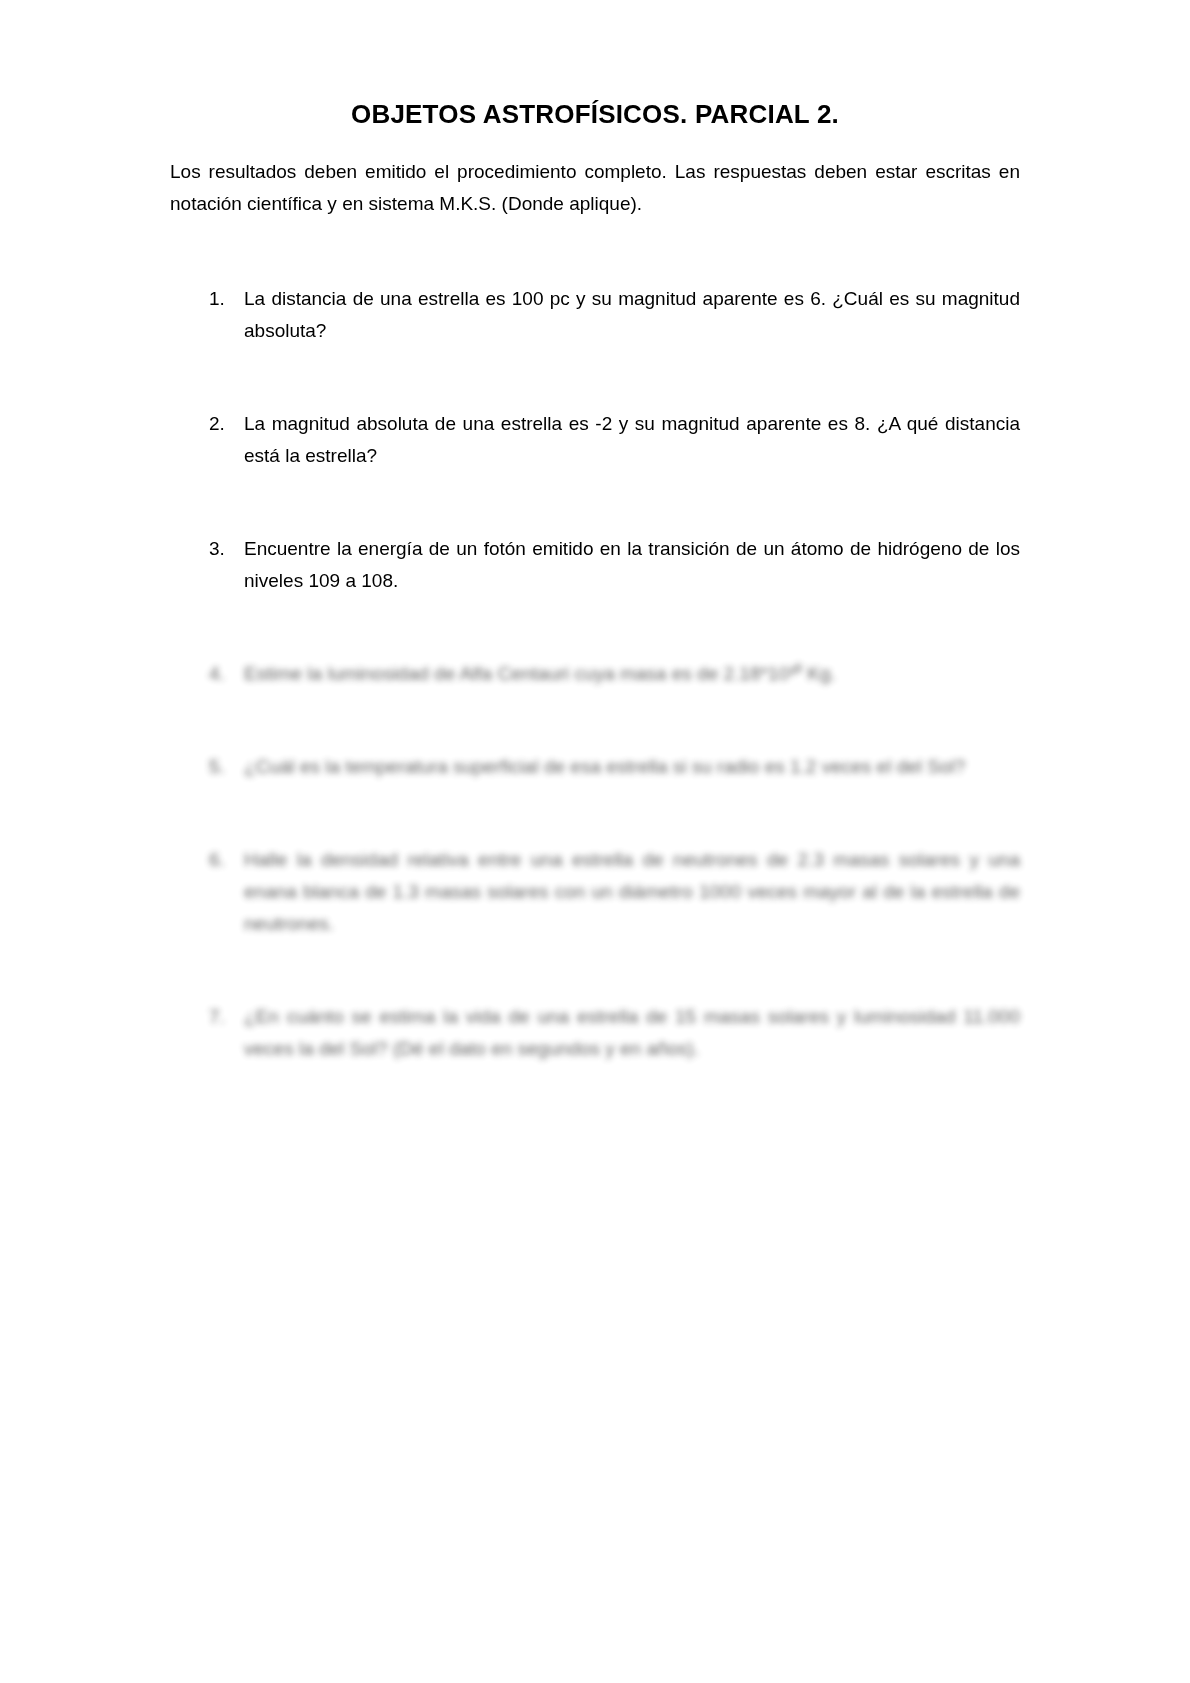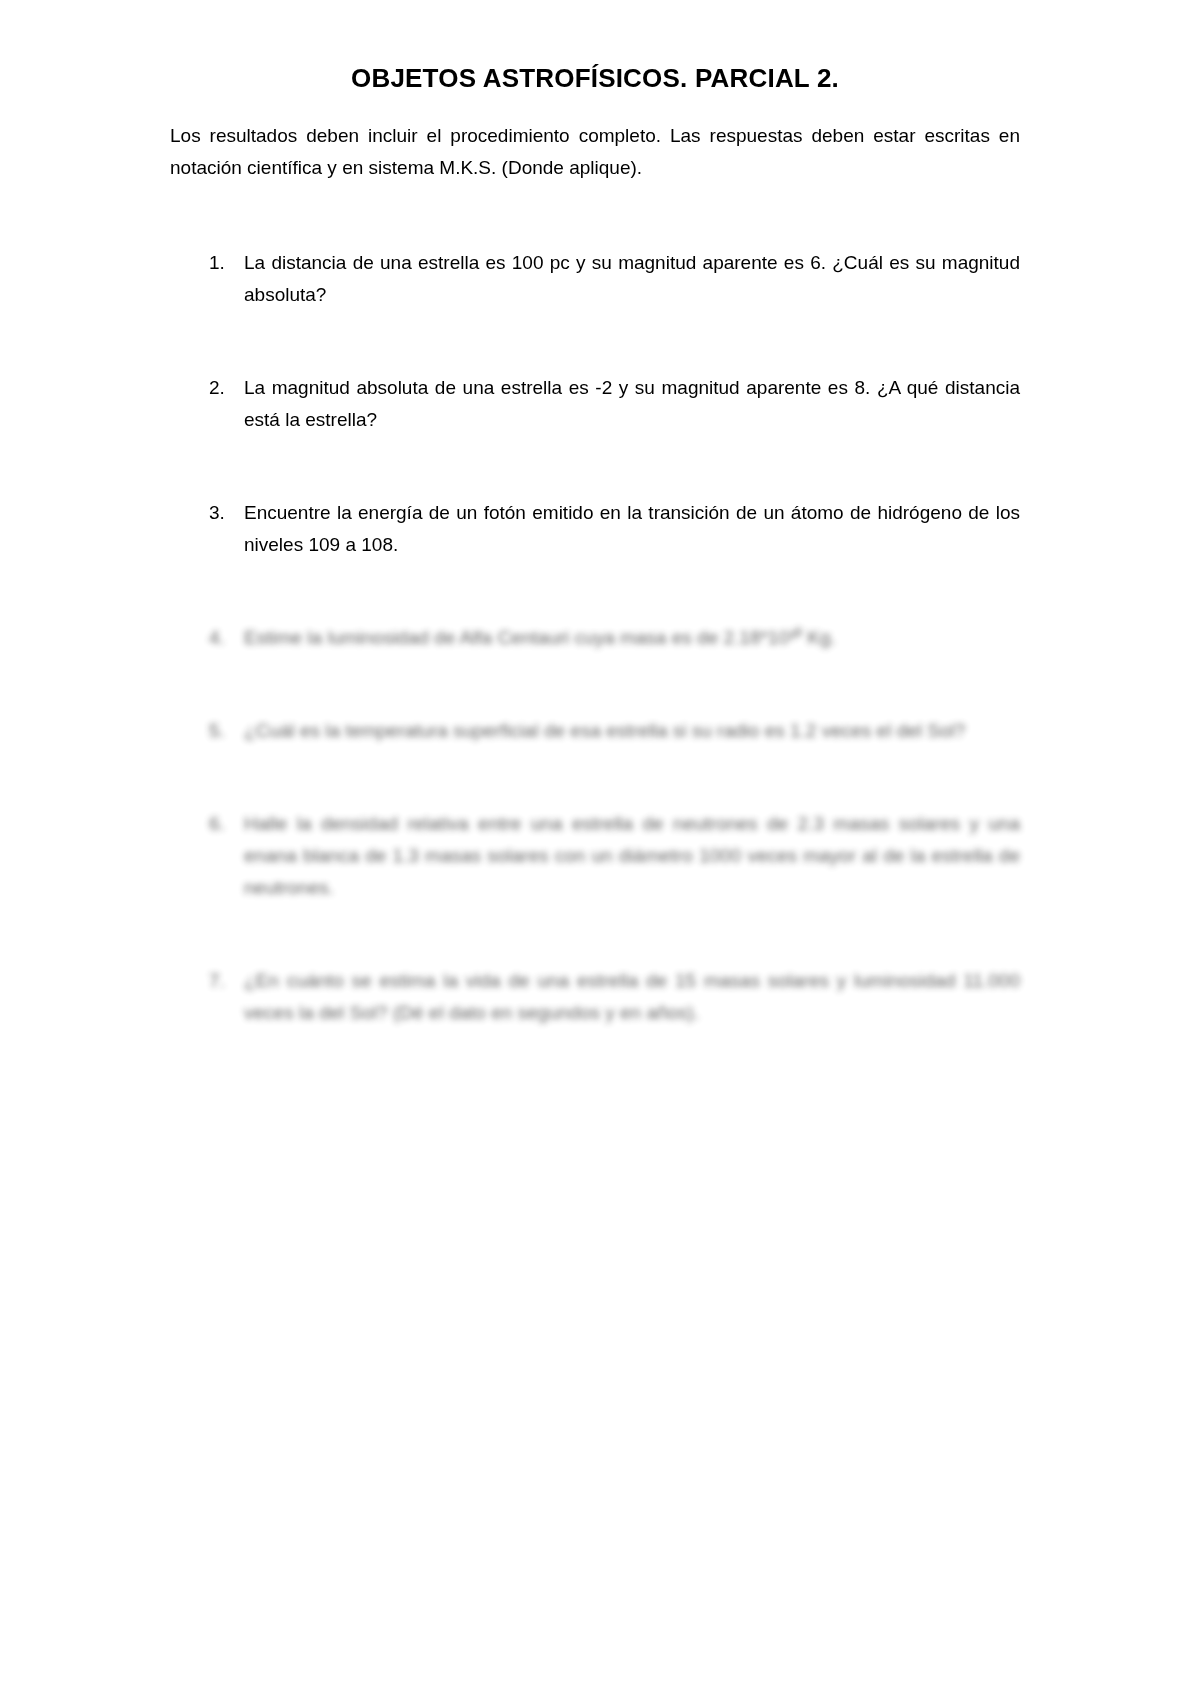--- a/index.html
+++ b/index.html
@@ -11,21 +11,21 @@
     width: 1190px;
     height: 1683px;
     overflow: hidden;
     font-family: "Liberation Sans", sans-serif;
     color: #000000;
   }
   .page {
     box-sizing: border-box;
     width: 1190px;
     height: 1683px;
-    padding: 60px 170px 0 170px;
+    padding: 96px 170px 0 170px;
     background: #ffffff;
   }
   .doc-title {
     font-size: 26px;
     line-height: 36px;
     font-weight: bold;
     text-align: center;
     margin: 0 0 24px 0;
     letter-spacing: 0.2px;
   }
@@ -66,21 +66,21 @@
     opacity: 0.92;
   }
 </style>
 </head>
 <body>
 
 <div class="page">
 
   <h1 class="doc-title">OBJETOS ASTROFÍSICOS. PARCIAL 2.</h1>
 
-  <p class="instructions">Los resultados deben incluir el procedimiento completo. Las respuestas deben estar escritas en notación científica y en sistema M.K.S. (Donde aplique).</p>
+  <p class="instructions">Los resultados deben emitido el procedimiento completo. Las respuestas deben estar escritas en notación científica y en sistema M.K.S. (Donde aplique).</p>
 
   <ol class="questions">
 
     <li class="q1">
       <span class="qnum">1.</span>
       <span>La distancia de una estrella es 100 pc y su magnitud aparente es 6. ¿Cuál es su magnitud absoluta?</span>
     </li>
 
     <li class="q2">
       <span class="qnum">2.</span>

